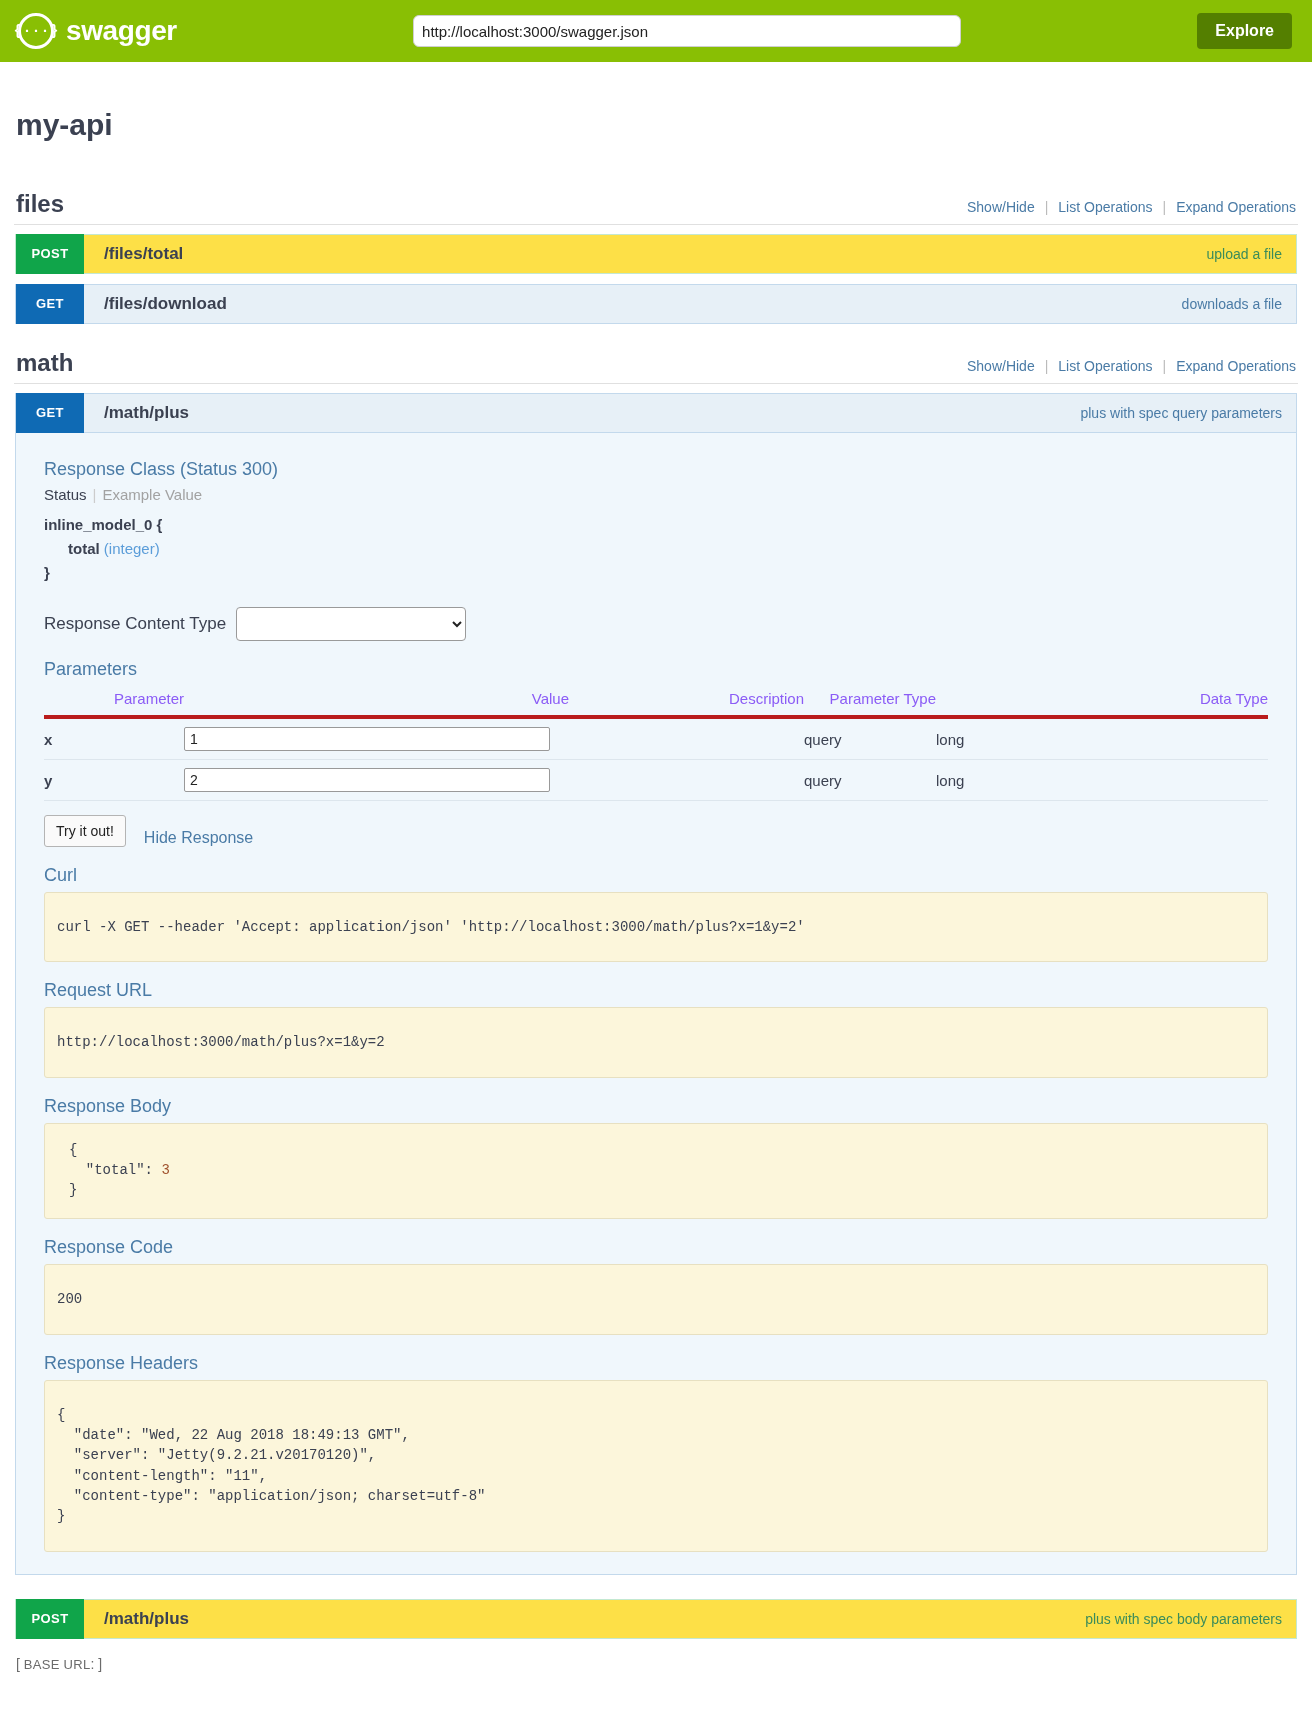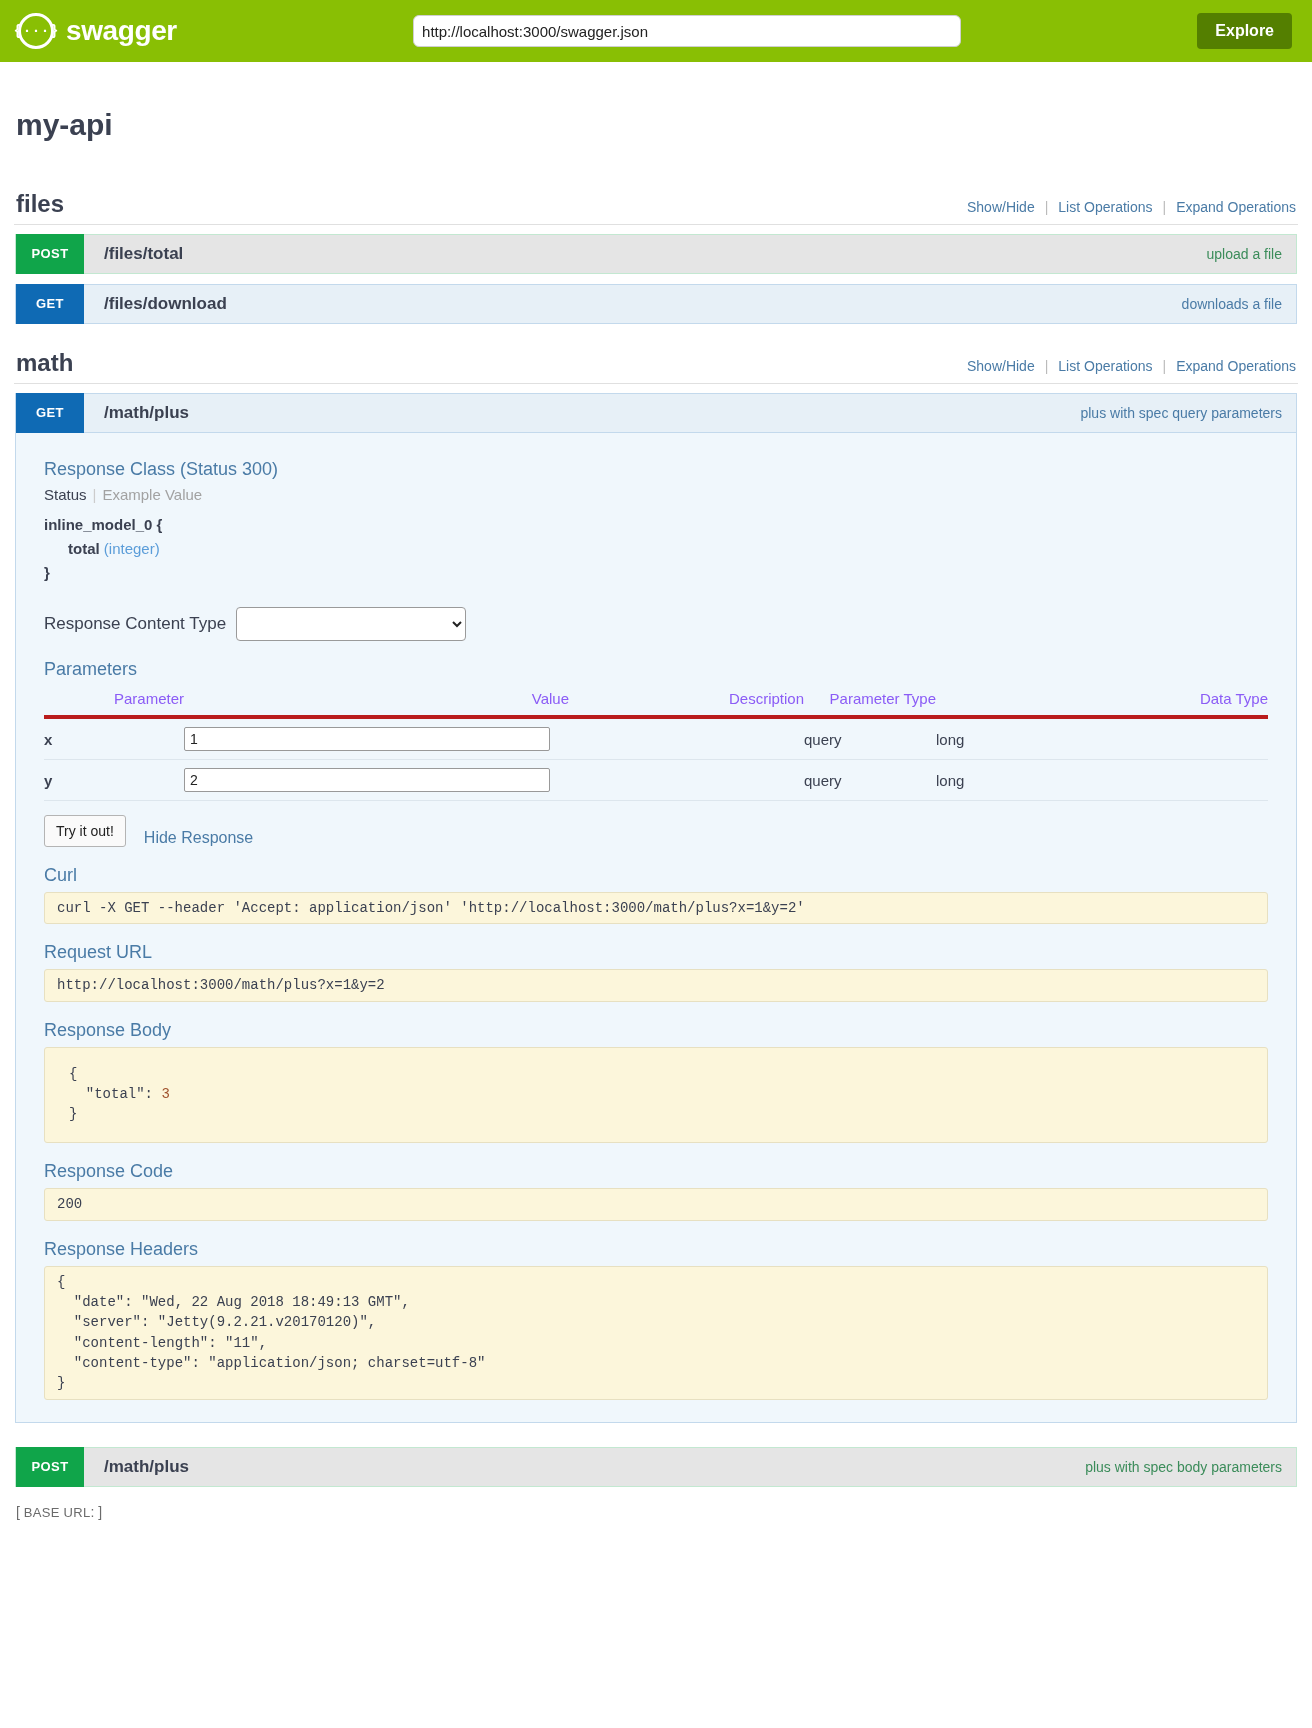--- a/index.html
+++ b/index.html
@@ -119,21 +119,21 @@
     border: 1px solid transparent;
     border-radius: 3px;
   }
   .op-head {
     display: flex;
     align-items: center;
     height: 40px;
     padding-right: 14px;
   }
   .op-get .op-head { background: #e7f0f7; border: 1px solid #c3d9ec; }
-  .op-post .op-head { background: #e5e5e5; border: 1px solid #c3e8d1; }
+  .op-post .op-head { background: #fde047; border: 1px solid #c3e8d1; }
   .method {
     width: 68px;
     min-width: 68px;
     text-align: center;
     color: #fff;
     font-size: 13px;
     font-weight: bold;
     letter-spacing: 0.4px;
     padding: 7px 0;
     margin: 0;
@@ -265,21 +265,21 @@
     font-size: 16px;
     text-decoration: none;
     cursor: pointer;
   }
 
   pre.codebox {
     background: #fcf6db;
     border: 1px solid #e7e0c1;
     border-radius: 3px;
     margin: 4px 14px 0 14px;
-    padding: 5px 12px;
+    padding: 24px 12px;
     font-family: "Liberation Mono", monospace;
     font-size: 14px;
     line-height: 1.45;
     color: #3b4151;
     white-space: pre-wrap;
     word-break: break-all;
     overflow-x: auto;
   }
   pre.codebox.tall { padding: 16px 12px 18px 24px; }
   .json-num { color: #a0522d; }

